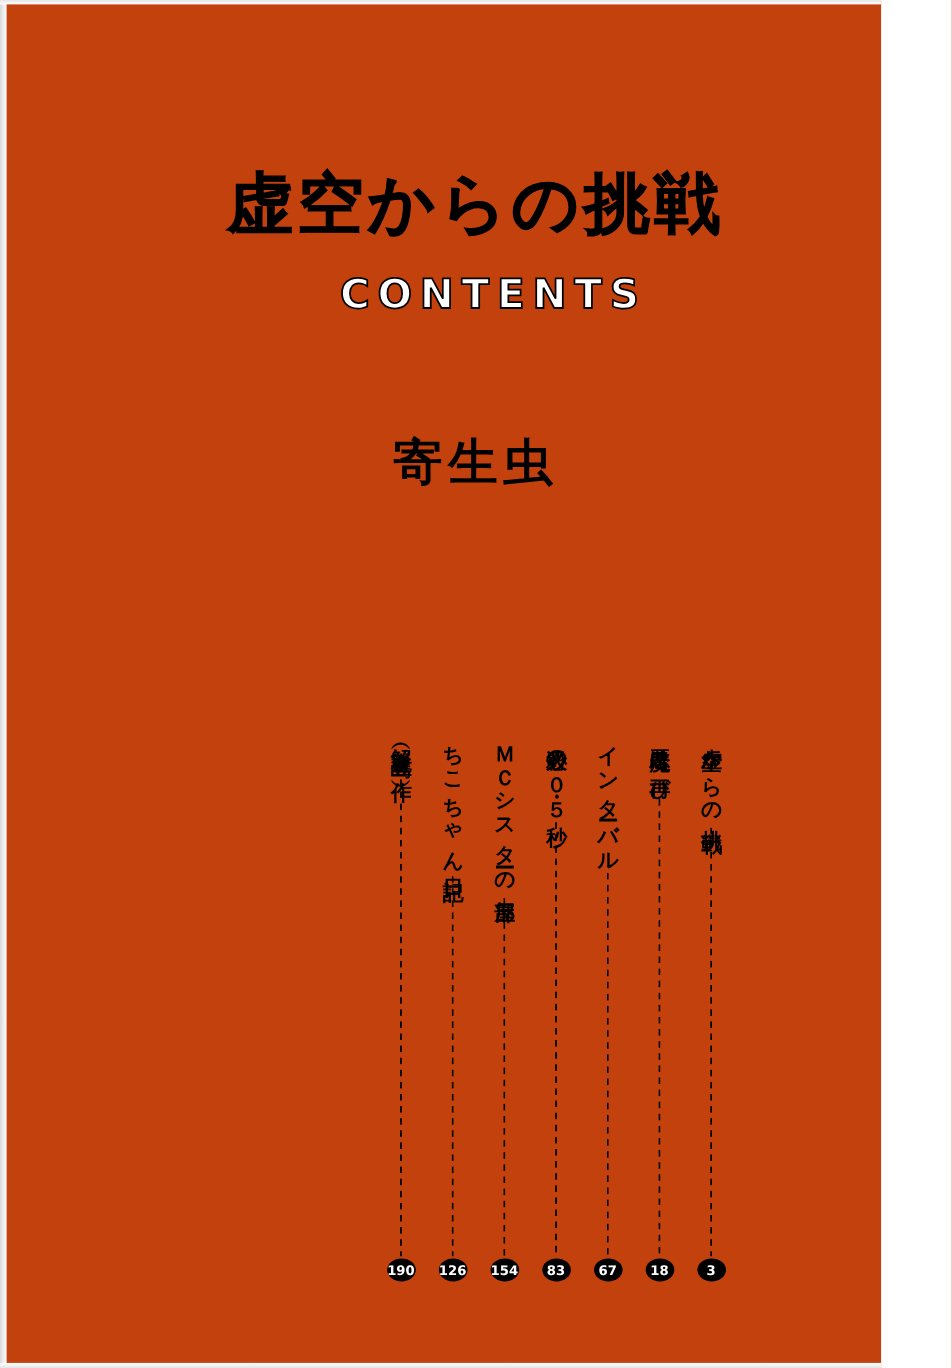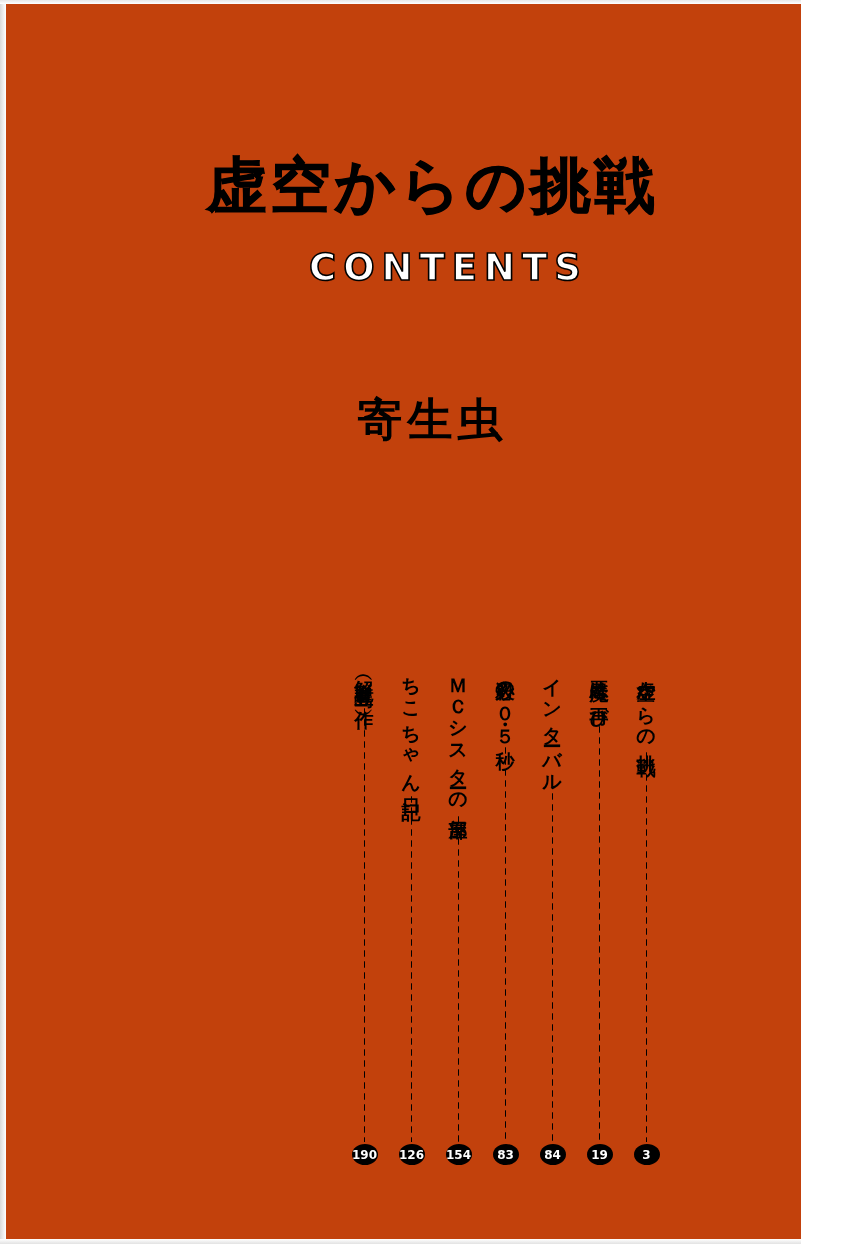--- a/index.html
+++ b/index.html
@@ -151,27 +151,27 @@
 
     <div class="toc-entry">
       <div class="toc-label">虚空からの挑戦</div>
       <div class="toc-leader"></div>
       <div class="toc-page">3</div>
     </div>
 
     <div class="toc-entry">
       <div class="toc-label">悪魔は再び</div>
       <div class="toc-leader"></div>
-      <div class="toc-page">19</div>
+      <div class="toc-page">18</div>
     </div>
 
     <div class="toc-entry">
       <div class="toc-label">インターバル</div>
       <div class="toc-leader"></div>
-      <div class="toc-page">84</div>
+      <div class="toc-page">67</div>
     </div>
 
     <div class="toc-entry">
       <div class="toc-label">必殺の０・５秒</div>
       <div class="toc-leader"></div>
       <div class="toc-page">83</div>
     </div>
 
     <div class="toc-entry">
       <div class="toc-label">ＭＣシスターの部屋</div>

